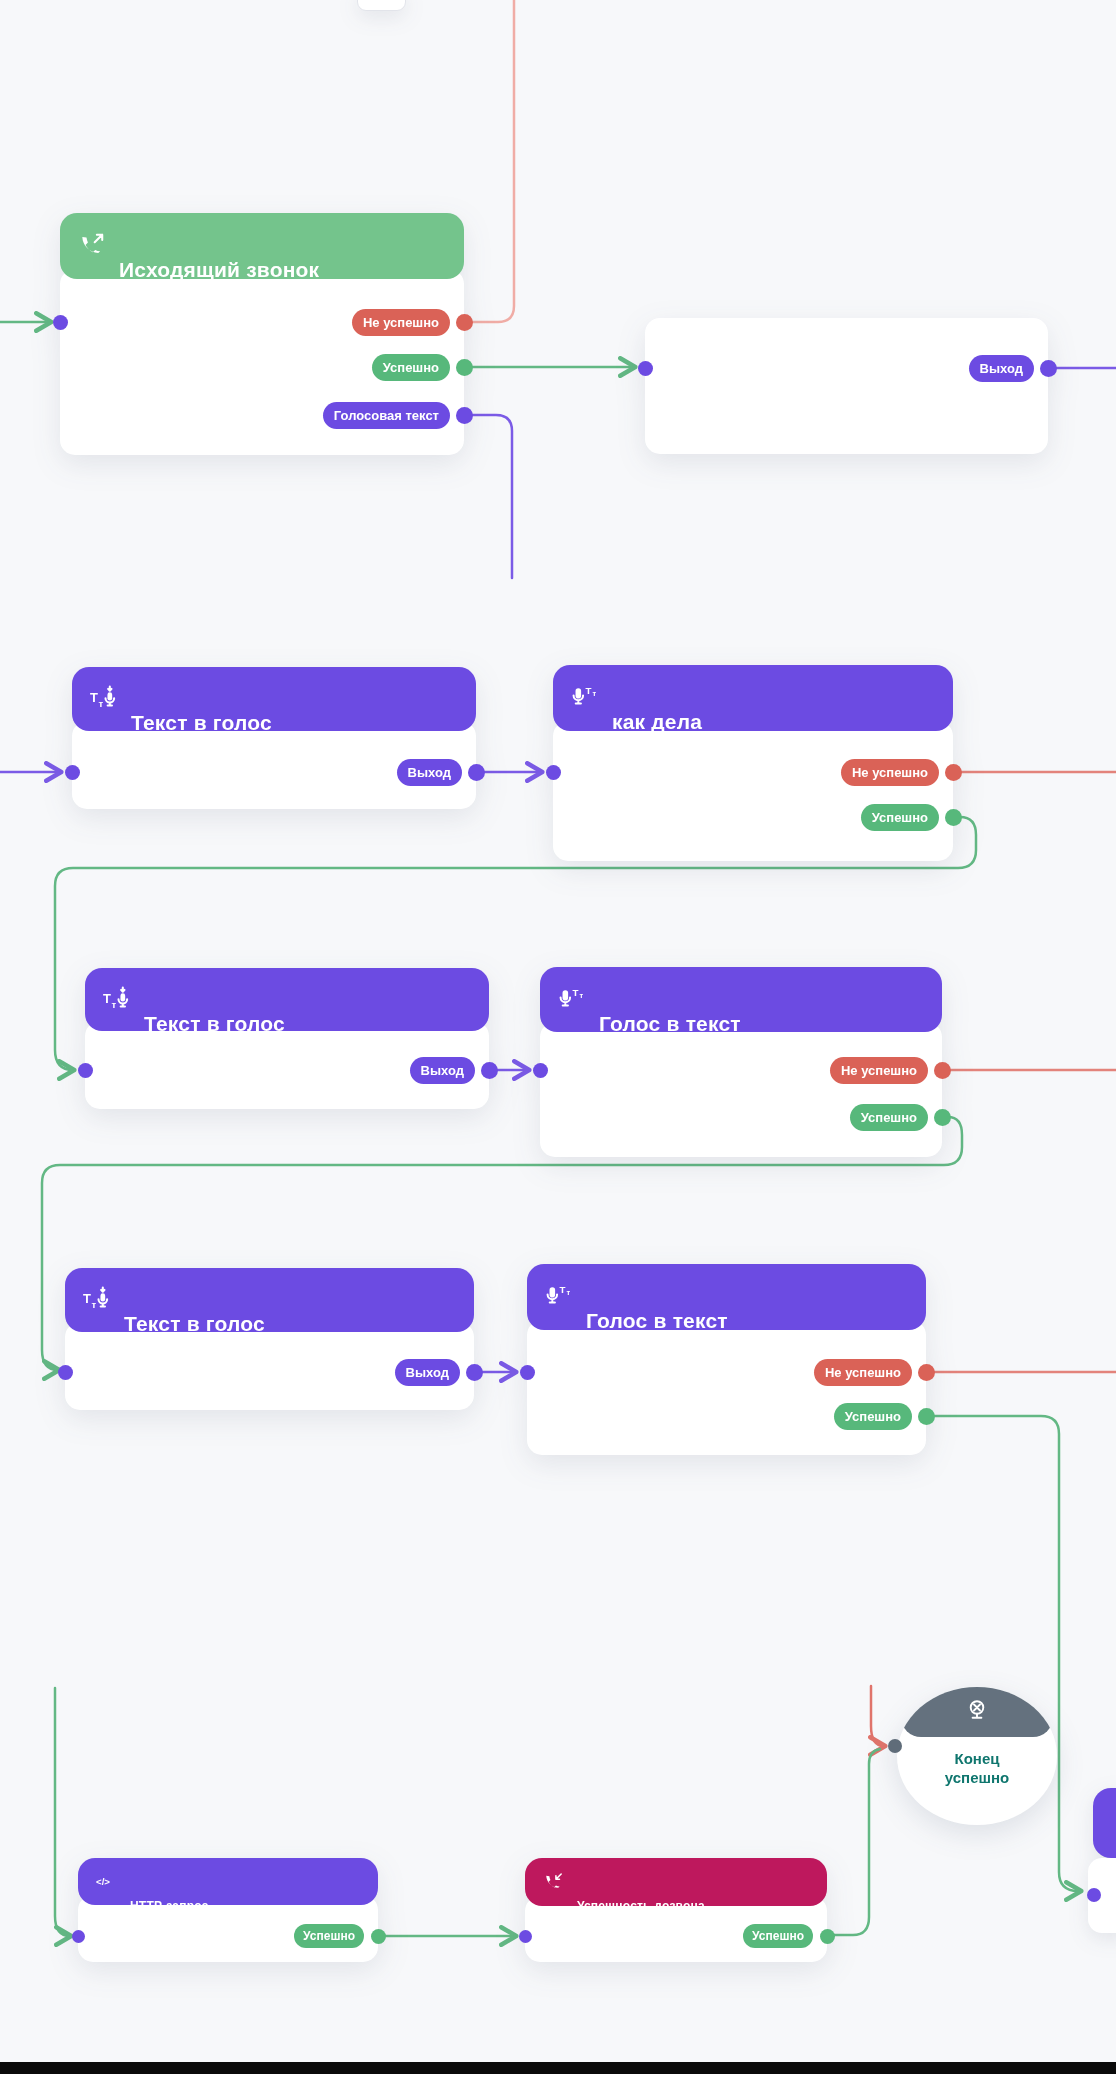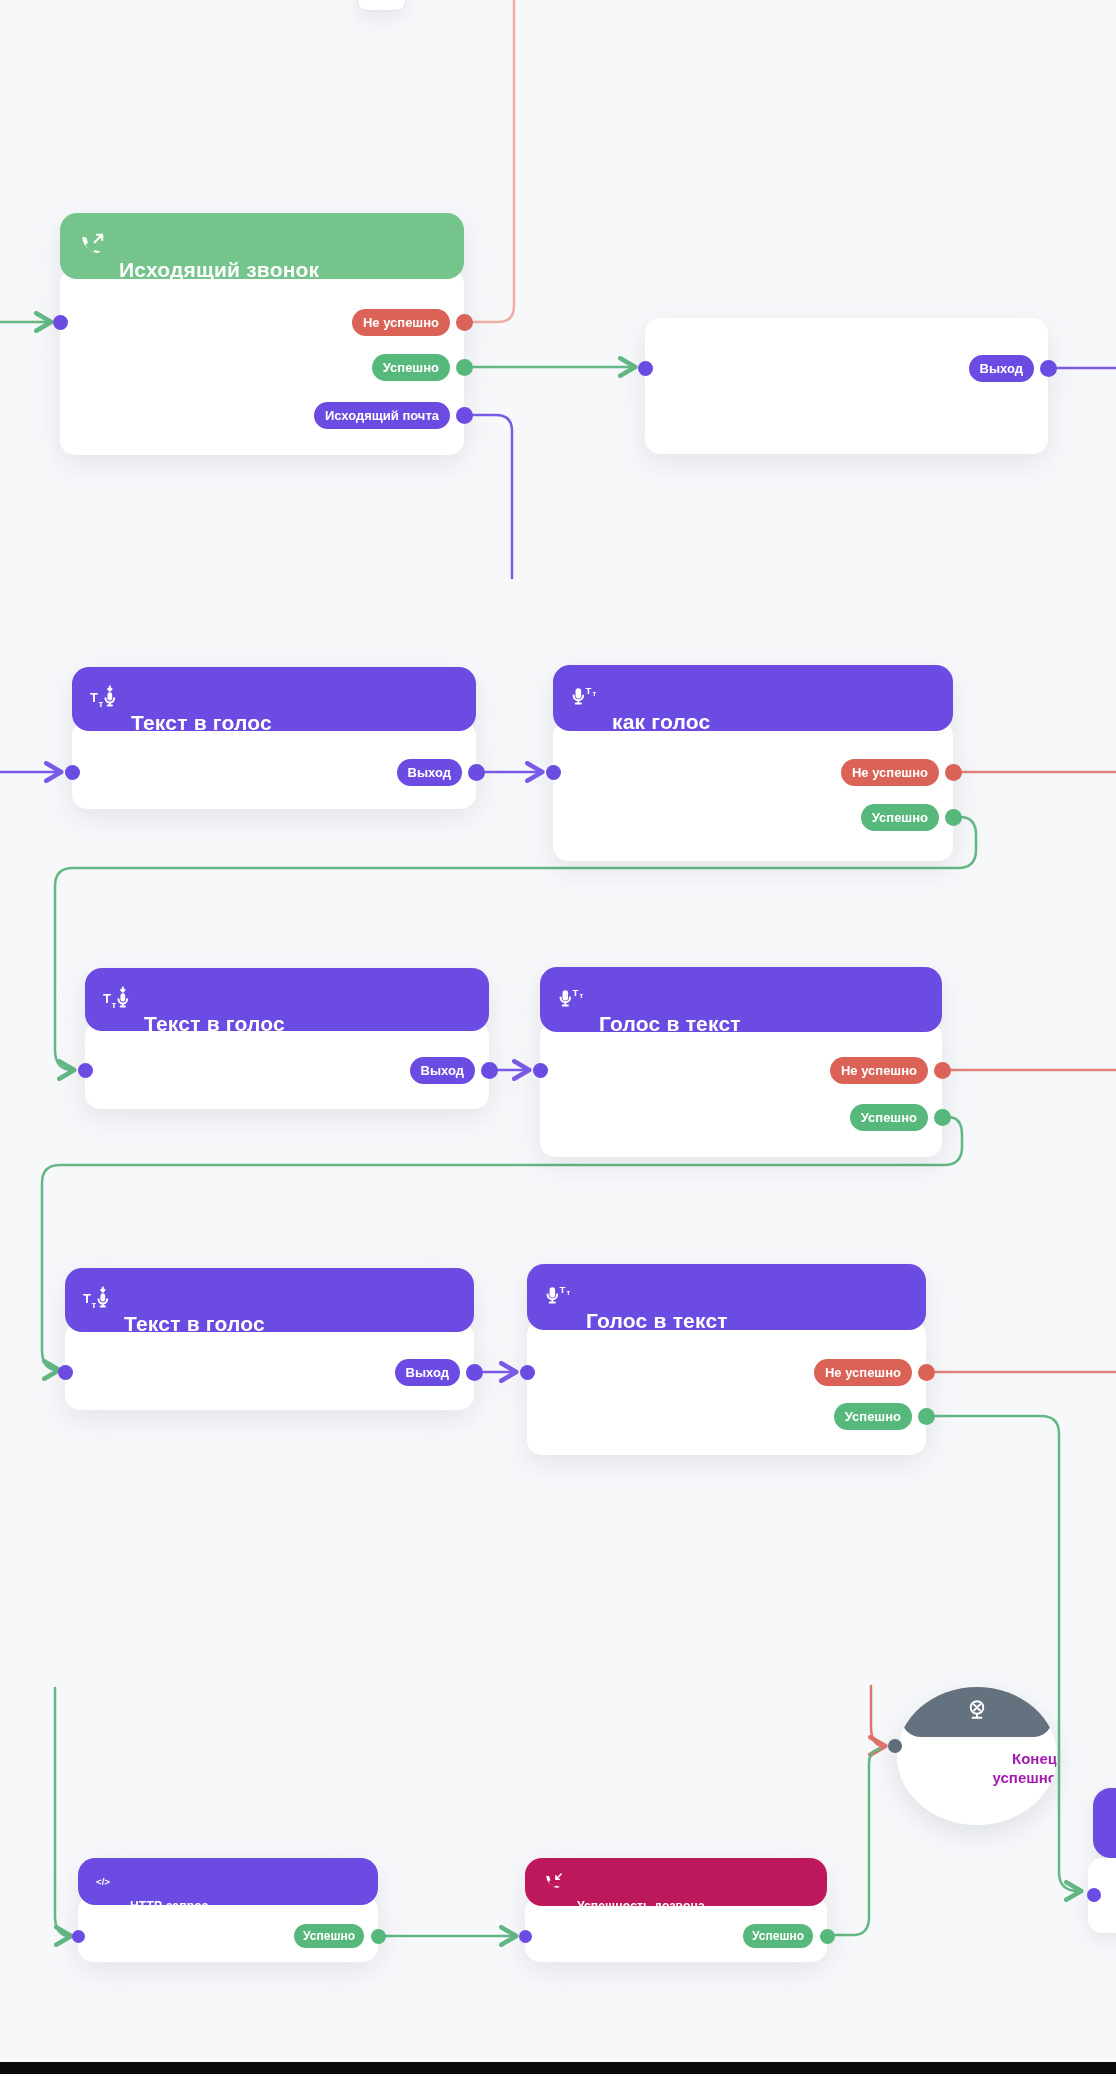--- a/index.html
+++ b/index.html
@@ -75,21 +75,21 @@
               <path class="s" d="M15.5 9.5 L22.5 2.5 M17.5 2.5 H22.5 M22.5 2.5 V7.5"></path>
             </svg>
           </span>
           <span class="node-title">Исходящий звонок</span>
         </div>
         <span class="dot" style="left: -7.5px; top: 101.5px; width: 15px; height: 15px; background: rgb(108, 75, 226);"></span>
         <span class="pill" style="top: 95.5px; background: rgb(218, 98, 87);">Не успешно</span>
         <span class="dot" style="right: -8.5px; top: 100.5px; width: 17px; height: 17px; background: rgb(218, 98, 87);"></span>
         <span class="pill" style="top: 140.5px; background: rgb(87, 184, 123);">Успешно</span>
         <span class="dot" style="right: -8.5px; top: 145.5px; width: 17px; height: 17px; background: rgb(87, 184, 123);"></span>
-        <span class="pill" style="top: 188.5px; background: rgb(108, 75, 226);">Исходящий почта</span>
+        <span class="pill" style="top: 188.5px; background: rgb(108, 75, 226);">Голосовая текст</span>
         <span class="dot" style="right: -8.5px; top: 193.5px; width: 17px; height: 17px; background: rgb(108, 75, 226);"></span>
       </div>
       <div class="node lg" style="left: 645px; top: 263px; width: 403px; height: 191px;">
         <div class="node-body" style="top: 55px; height: 136px;"></div>
         <span class="dot" style="left: -7.5px; top: 97.5px; width: 15px; height: 15px; background: rgb(108, 75, 226);"></span>
         <span class="pill" style="top: 91.5px; background: rgb(108, 75, 226);">Выход</span>
         <span class="dot" style="right: -8.5px; top: 96.5px; width: 17px; height: 17px; background: rgb(108, 75, 226);"></span>
       </div>
       <div class="node lg" style="left: 72px; top: 667px; width: 404px; height: 142px;">
         <div class="node-body" style="top: 54px; height: 88px;"></div>
@@ -113,21 +113,21 @@
         <div class="node-body" style="top: 56px; height: 140px;"></div>
         <div class="node-header" style="height: 66px; background: rgb(108, 75, 226);">
           <span class="hicon">
             <svg viewBox="0 0 26 26">
               <rect class="f" x="4.2" y="4" width="5.2" height="9.4" rx="2.6"></rect>
               <path class="s" d="M2.4 10.6 a4.4 4.4 0 0 0 8.8 0 M6.8 15.4 v2.8 M4.4 18.2 h4.8" stroke-width="1.6"></path>
               <text class="t" x="13.5" y="9.5" font-size="9">T</text>
               <text class="t" x="20" y="11.5" font-size="7">т</text>
             </svg>
           </span>
-          <span class="node-title">как голос</span>
+          <span class="node-title">как дела</span>
         </div>
         <span class="dot" style="left: -7.5px; top: 99.5px; width: 15px; height: 15px; background: rgb(108, 75, 226);"></span>
         <span class="pill" style="top: 93.5px; background: rgb(218, 98, 87);">Не успешно</span>
         <span class="dot" style="right: -8.5px; top: 98.5px; width: 17px; height: 17px; background: rgb(218, 98, 87);"></span>
         <span class="pill" style="top: 138.5px; background: rgb(87, 184, 123);">Успешно</span>
         <span class="dot" style="right: -8.5px; top: 143.5px; width: 17px; height: 17px; background: rgb(87, 184, 123);"></span>
       </div>
       <div class="node lg" style="left: 85px; top: 968px; width: 404px; height: 141px;">
         <div class="node-body" style="top: 53px; height: 88px;"></div>
         <div class="node-header" style="height: 63px; background: rgb(108, 75, 226);">
@@ -235,21 +235,21 @@
         <div class="end-circle">
           <div class="end-cap" style="background: rgb(100, 113, 126);">
             <span class="hicon" style="width: 30px; height: 30px; margin-top: 4px;">
               <svg viewBox="0 0 30 30">
                 <circle class="s" cx="15" cy="9.5" r="6.3" stroke-width="1.8"></circle>
                 <path class="s" d="M12 6.5 L18 12.5 M18 6.5 L12 12.5" stroke-width="1.8"></path>
                 <path class="s" d="M15 15.8 v3.6 M10.6 19.8 h8.8" stroke-width="1.8"></path>
               </svg>
             </span>
           </div>
-          <div class="end-text" style="color: #a21caf; text-align: right;">
+          <div class="end-text" style="color: #0f766e;">
             <div>Конец</div>
             <div>успешно</div>
           </div>
         </div>
         <span class="dot" style="left: -9px; top: 52px; width: 14px; height: 14px; background: rgb(95, 108, 121);"></span>
       </div>
       <div class="partial" style="left: 357px; top: -9px; width: 47px; height: 18px; background: rgb(255, 255, 255); border: 1px solid rgb(226, 228, 234); border-radius: 9px;"></div>
       <div class="partial" style="left: 0px; top: 0px;">
         <div style="position: absolute; left: 1093px; top: 1788px; width: 36px; height: 70px; background: rgb(108, 75, 226); border-radius: 18px 0px 0px 18px;"></div>
         <div style="position: absolute; left: 1088px; top: 1858px; width: 40px; height: 75px; background: rgb(255, 255, 255); border-radius: 14px 0px 0px 14px;"></div>

